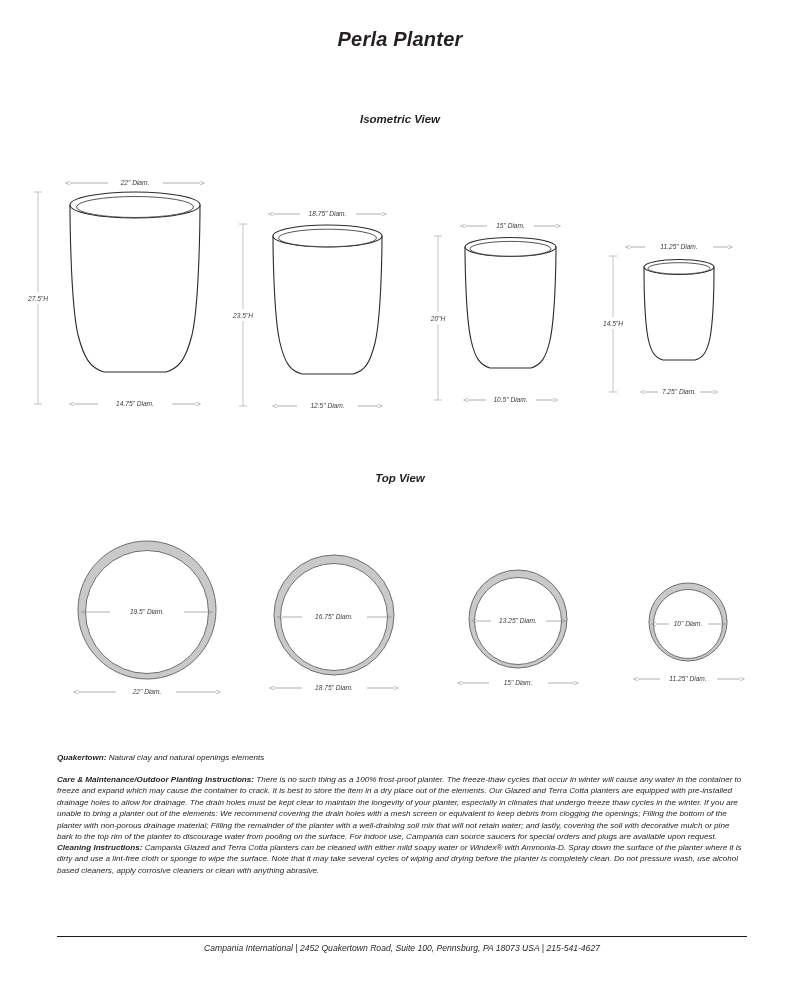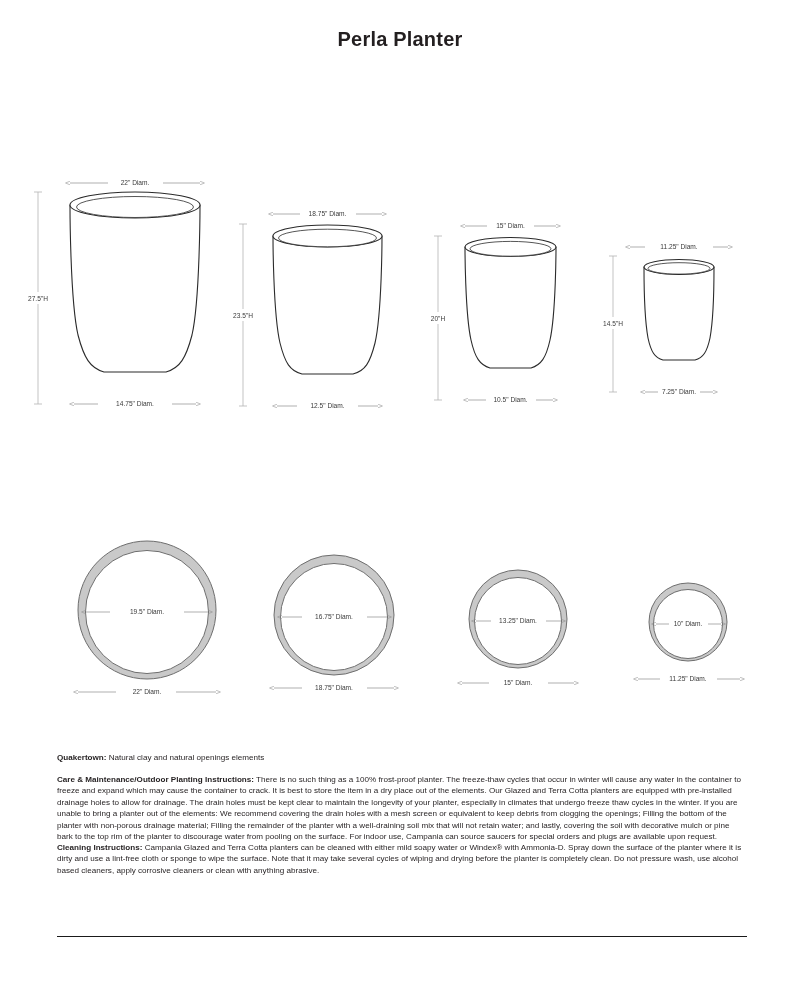--- a/index.html
+++ b/index.html
@@ -13,20 +13,21 @@
     font-family: "Liberation Sans", sans-serif;
     color: #231f20;
     position: relative;
     overflow: hidden;
   }
 
   .page {
     position: relative;
     width: 724px;
     height: 1000px;
+    font-style: italic;
   }
 
   
   .doc-title {
     position: absolute;
     top: 28px;
     left: 0;
     width: 800px;
     text-align: center;
     font-size: 20px;
@@ -109,20 +110,21 @@
     text-decoration: underline;
   }
 </style>
 </head>
 <body>
 
 <div class="page">
 
   <div class="doc-title">Perla Planter</div>
 
+  <div class="section-heading section-iso">Isometric View</div>
 
   <div class="iso-canvas">
     <svg width="800" height="280" viewBox="0 0 800 280" xmlns="http://www.w3.org/2000/svg">
       <defs>
         <marker id="arrL" markerWidth="7" markerHeight="6" refX="6.5" refY="3" orient="auto">
           <path d="M6.5,0.4 L0.2,3 L6.5,5.6" fill="none" stroke="#8c8c8c" stroke-width="0.8"></path>
         </marker>
         <marker id="arrR" markerWidth="7" markerHeight="6" refX="0.5" refY="3" orient="auto">
           <path d="M0.5,0.4 L6.8,3 L0.5,5.6" fill="none" stroke="#8c8c8c" stroke-width="0.8"></path>
         </marker>
@@ -221,20 +223,21 @@
         <text class="dim-label" x="613" y="176" text-anchor="middle">14.5"H</text>
       </g>
       <g>
         <line x1="645" y1="242" x2="658" y2="242" stroke="#8c8c8c" stroke-width="0.7" marker-start="url(#arrL)"></line>
         <line x1="700" y1="242" x2="713" y2="242" stroke="#8c8c8c" stroke-width="0.7" marker-end="url(#arrR)"></line>
         <text class="dim-label" x="679" y="244.4" text-anchor="middle">7.25" Diam.</text>
       </g>
     </svg>
   </div>
 
+  <div class="section-heading section-top">Top View</div>
 
   <div class="top-canvas">
     <svg width="800" height="200" viewBox="0 0 800 200" xmlns="http://www.w3.org/2000/svg">
       <defs>
         <marker id="tarrL" markerWidth="7" markerHeight="6" refX="6.5" refY="3" orient="auto">
           <path d="M6.5,0.4 L0.2,3 L6.5,5.6" fill="none" stroke="#8c8c8c" stroke-width="0.8"></path>
         </marker>
         <marker id="tarrR" markerWidth="7" markerHeight="6" refX="0.5" refY="3" orient="auto">
           <path d="M0.5,0.4 L6.8,3 L0.5,5.6" fill="none" stroke="#8c8c8c" stroke-width="0.8"></path>
         </marker>
@@ -309,15 +312,16 @@
   <div class="body-text blk-care">
     <b>Care &amp; Maintenance/Outdoor Planting Instructions:</b><span> There is no such thing as a 100% frost-proof planter. The freeze-thaw cycles that occur in winter will cause any water in the container to freeze and expand which may cause the container to crack. It is best to store the item in a dry place out of the elements. Our Glazed and Terra Cotta planters are equipped with pre-installed drainage holes to allow for drainage. The drain holes must be kept clear to maintain the longevity of your planter, especially in climates that undergo freeze thaw cycles in the winter. If you are unable to bring a planter out of the elements: We recommend covering the drain holes with a mesh screen or equivalent to keep debris from clogging the openings; Filling the bottom of the planter with non-porous drainage material; Filling the remainder of the planter with a well-draining soil mix that will not retain water; and lastly, covering the soil with decorative mulch or pine bark to the top rim of the planter to discourage water from pooling on the surface. For indoor use, Campania can source saucers for special orders and plugs are available upon request.</span>
   </div>
 
   <div class="body-text blk-cleaning">
     <b>Cleaning Instructions:</b><span> Campania Glazed and Terra Cotta planters can be cleaned with either mild soapy water or Windex® with Ammonia-D. Spray down the surface of the planter where it is dirty and use a lint-free cloth or sponge to wipe the surface. Note that it may take several cycles of wiping and drying before the planter is completely clean. Do not pressure wash, use alcohol based cleaners, apply corrosive cleaners or clean with anything abrasive.</span>
   </div>
 
   <div class="footer-rule"></div>
   <div class="footer-text">
+    <div>Campania International | 2452 Quakertown Road, Suite 100, Pennsburg, PA 18073 USA | 215-541-4627</div>
   </div>
 
 </div>
 
 </body></html>

